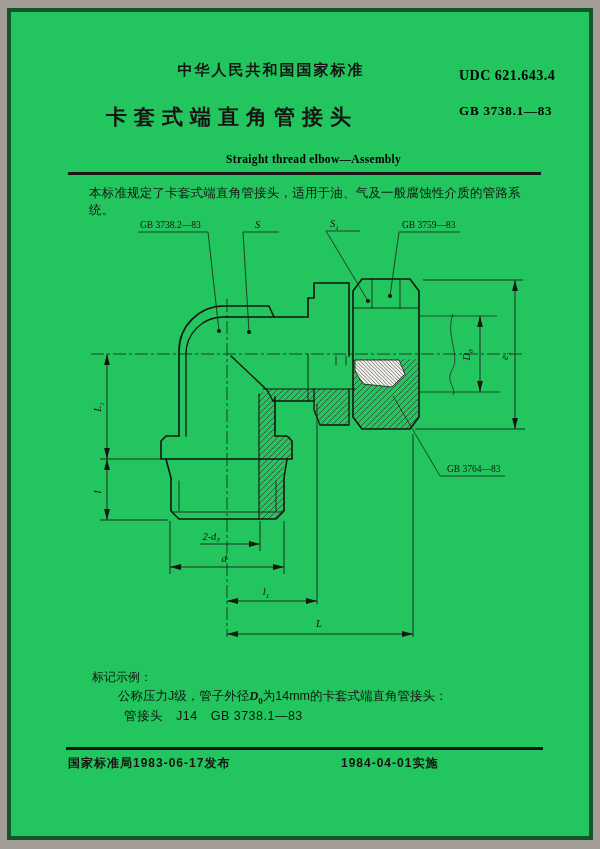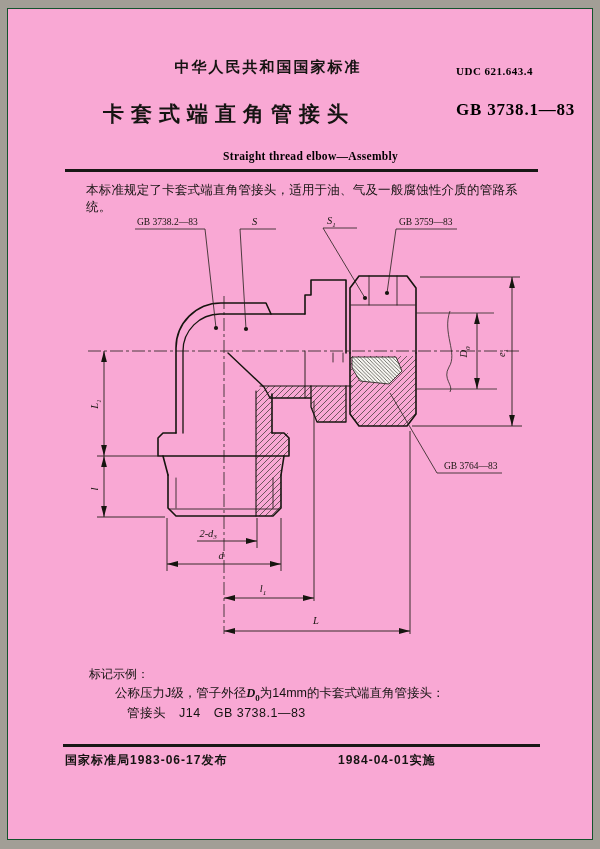--- a/index.html
+++ b/index.html
@@ -4,49 +4,49 @@
 <style>
   html,body{margin:0;padding:0;}
   body{
     width:600px;height:849px;position:relative;
     background:#a29e96;
     font-family:"Liberation Sans", sans-serif;
     -webkit-font-smoothing:antialiased;
   }
   .page{
     position:absolute;left:7px;top:8px;right:7px;bottom:9px;
-    background:#f9a8d4;
-    border:1px solid #14532d;
+    background:#22c55e;
+    border:4px solid #14532d;
     overflow:hidden;
     padding-left:37px;
   }
   .abs{position:absolute;}
   .zh{color:#151412;}
   .org-title{
     left:150px;top:49px;width:220px;text-align:center;
     font-size:15px;font-weight:bold;letter-spacing:2px;white-space:nowrap;
   }
-  .udc{left:448px;top:56px;font-size:11px;font-weight:bold;letter-spacing:.5px;
+  .udc{left:448px;top:56px;font-size:14px;font-weight:bold;letter-spacing:.5px;
        font-family:"Liberation Serif", serif;}
   .title-zh{
     left:95px;top:91px;width:280px;text-align:left;
     font-size:21px;font-weight:bold;letter-spacing:7px;white-space:nowrap;
   }
-  .std-no{left:448px;top:91px;font-size:17px;font-weight:bold;letter-spacing:.8px;
+  .std-no{left:448px;top:91px;font-size:13px;font-weight:bold;letter-spacing:.8px;
           font-family:"Liberation Serif", serif;}
   .title-en{
     left:130px;top:141px;width:260px;text-align:right;
     font-size:11.5px;font-weight:bold;letter-spacing:.3px;
     font-family:"Liberation Serif", serif;
   }
   .rule-top{left:57px;top:160px;width:473px;height:3px;background:#181715;}
   .intro{left:78px;top:173px;width:450px;font-size:12.5px;letter-spacing:.2px;}
   .mark-head{left:81px;top:657px;font-size:12px;}
   .mark-l2{left:107px;top:676px;font-size:12.5px;white-space:nowrap;}
-  .mark-l3{left:119px;top:696px;font-size:12.5px;letter-spacing:.5px;white-space:nowrap;}
+  .mark-l3{left:113px;top:696px;font-size:12.5px;letter-spacing:.5px;white-space:nowrap;}
   .sym-serif{font-family:"Liberation Serif", serif;font-style:italic;font-weight:bold;}
   .sym-serif sub{font-size:9px;font-style:normal;}
   .rule-bottom{left:55px;top:735px;width:477px;height:3px;background:#181715;}
   .foot-issued{left:57px;top:743px;font-size:12px;font-weight:bold;letter-spacing:1px;}
   .foot-effective{left:330px;top:743px;width:200px;text-align:left;font-size:12px;
                   font-weight:bold;letter-spacing:1px;}
   svg text{fill:#16150f;}
   .callout{font-family:"Liberation Serif", serif;font-size:9.5px;}
   .dimlbl{font-family:"Liberation Serif", serif;font-style:italic;font-size:10.5px;}
 </style>

